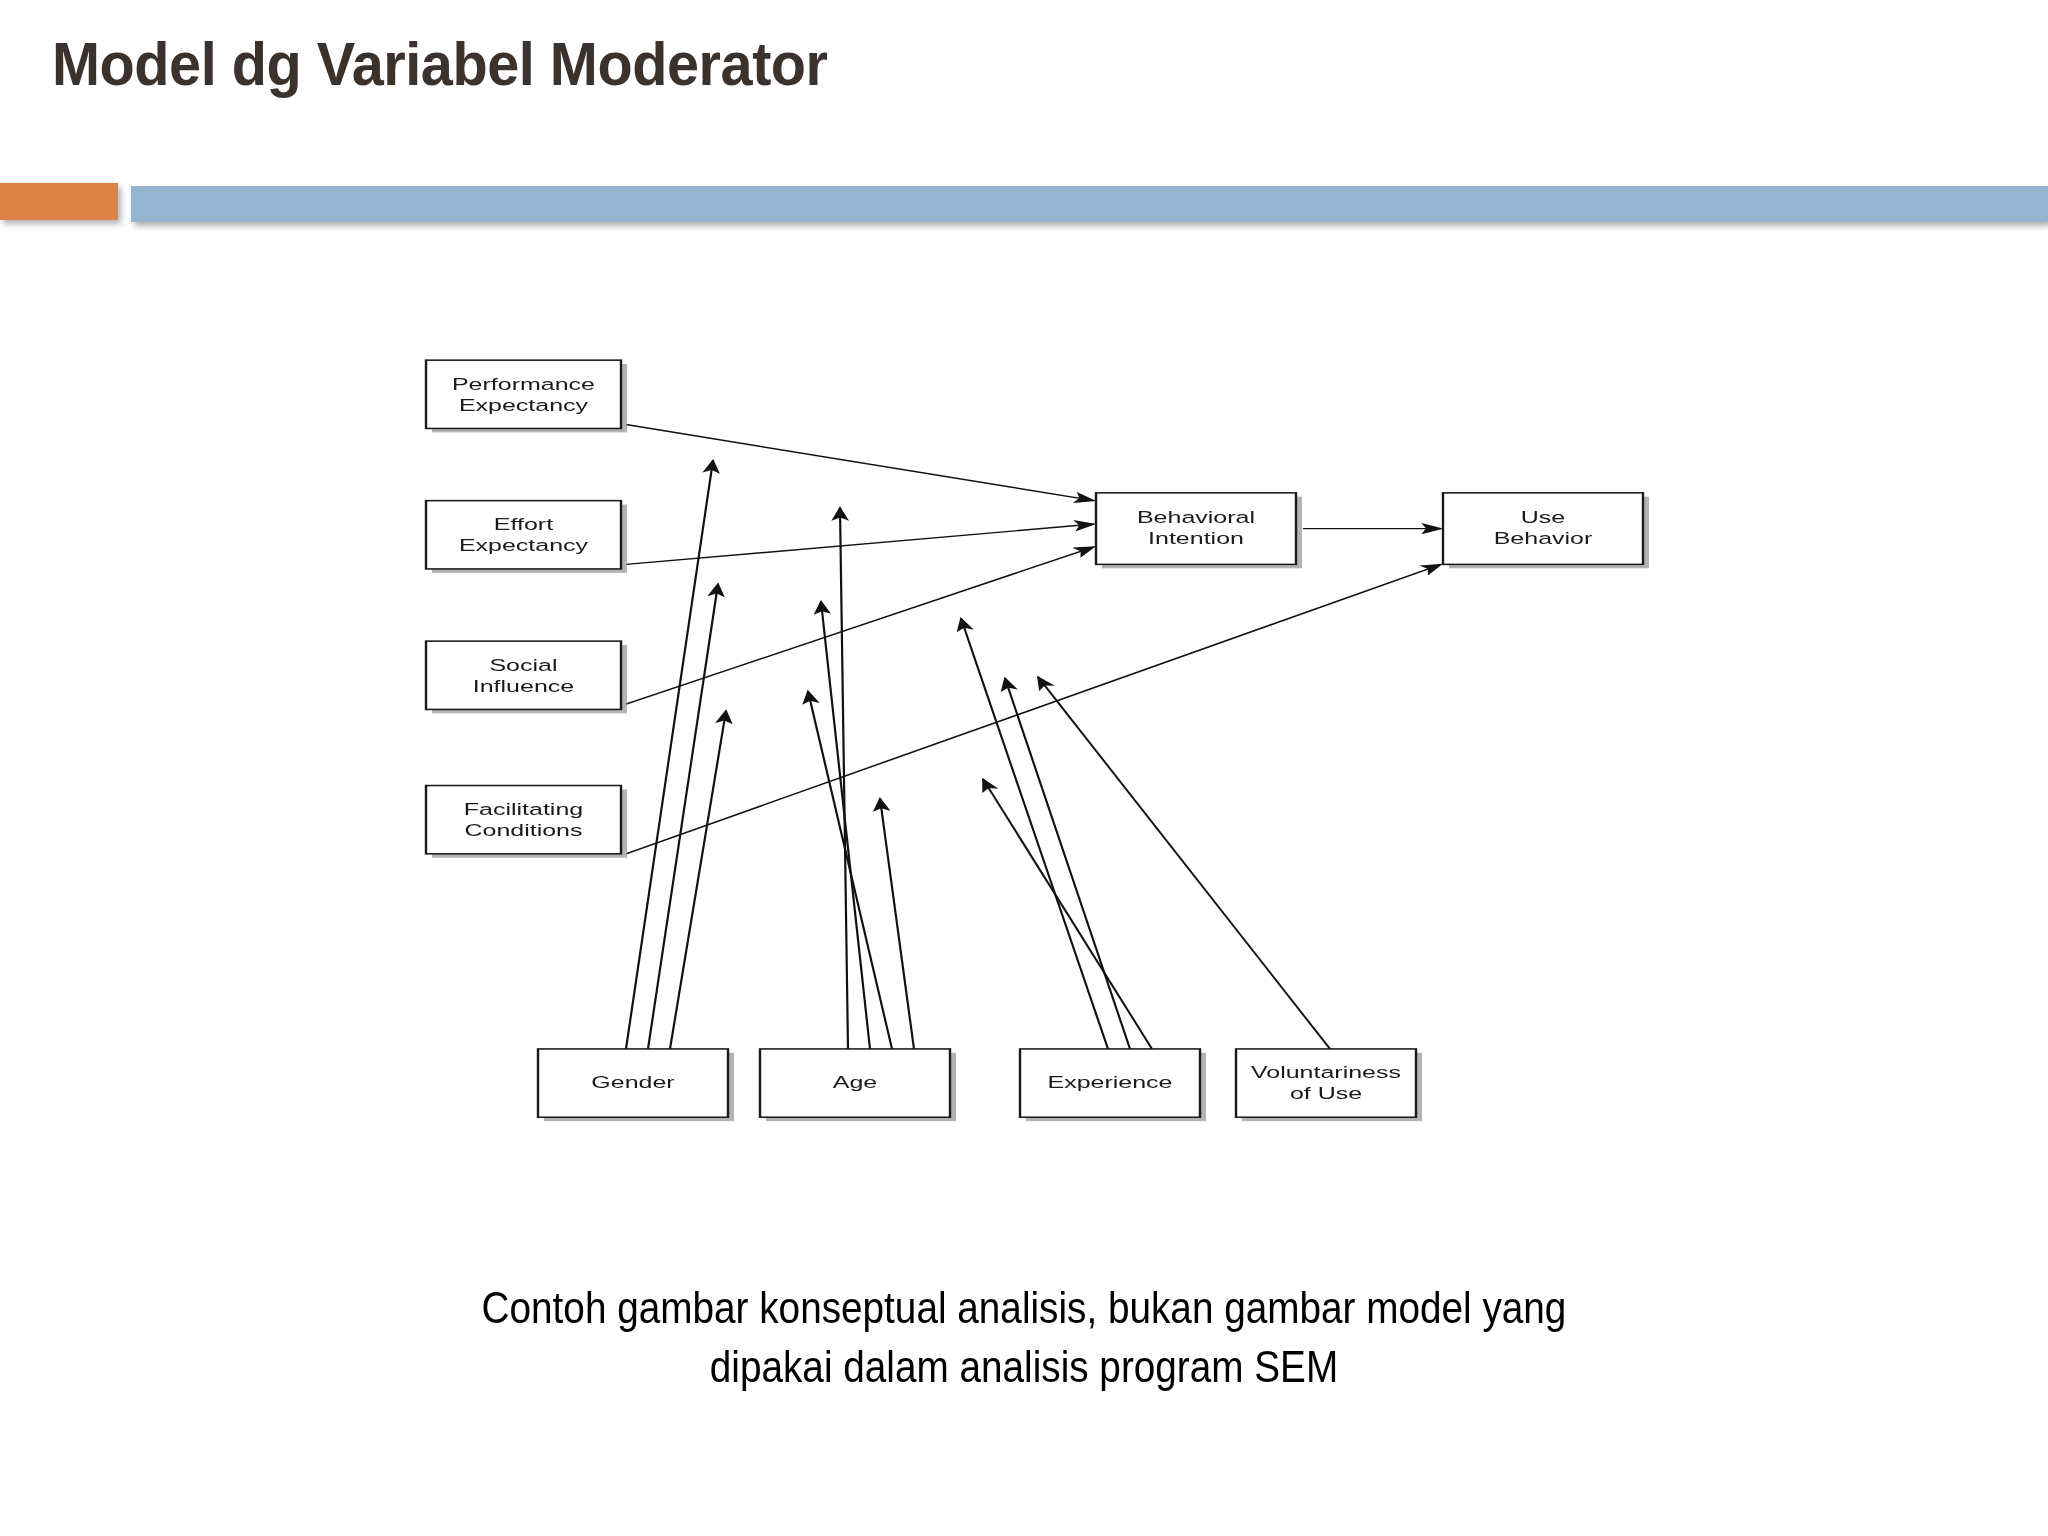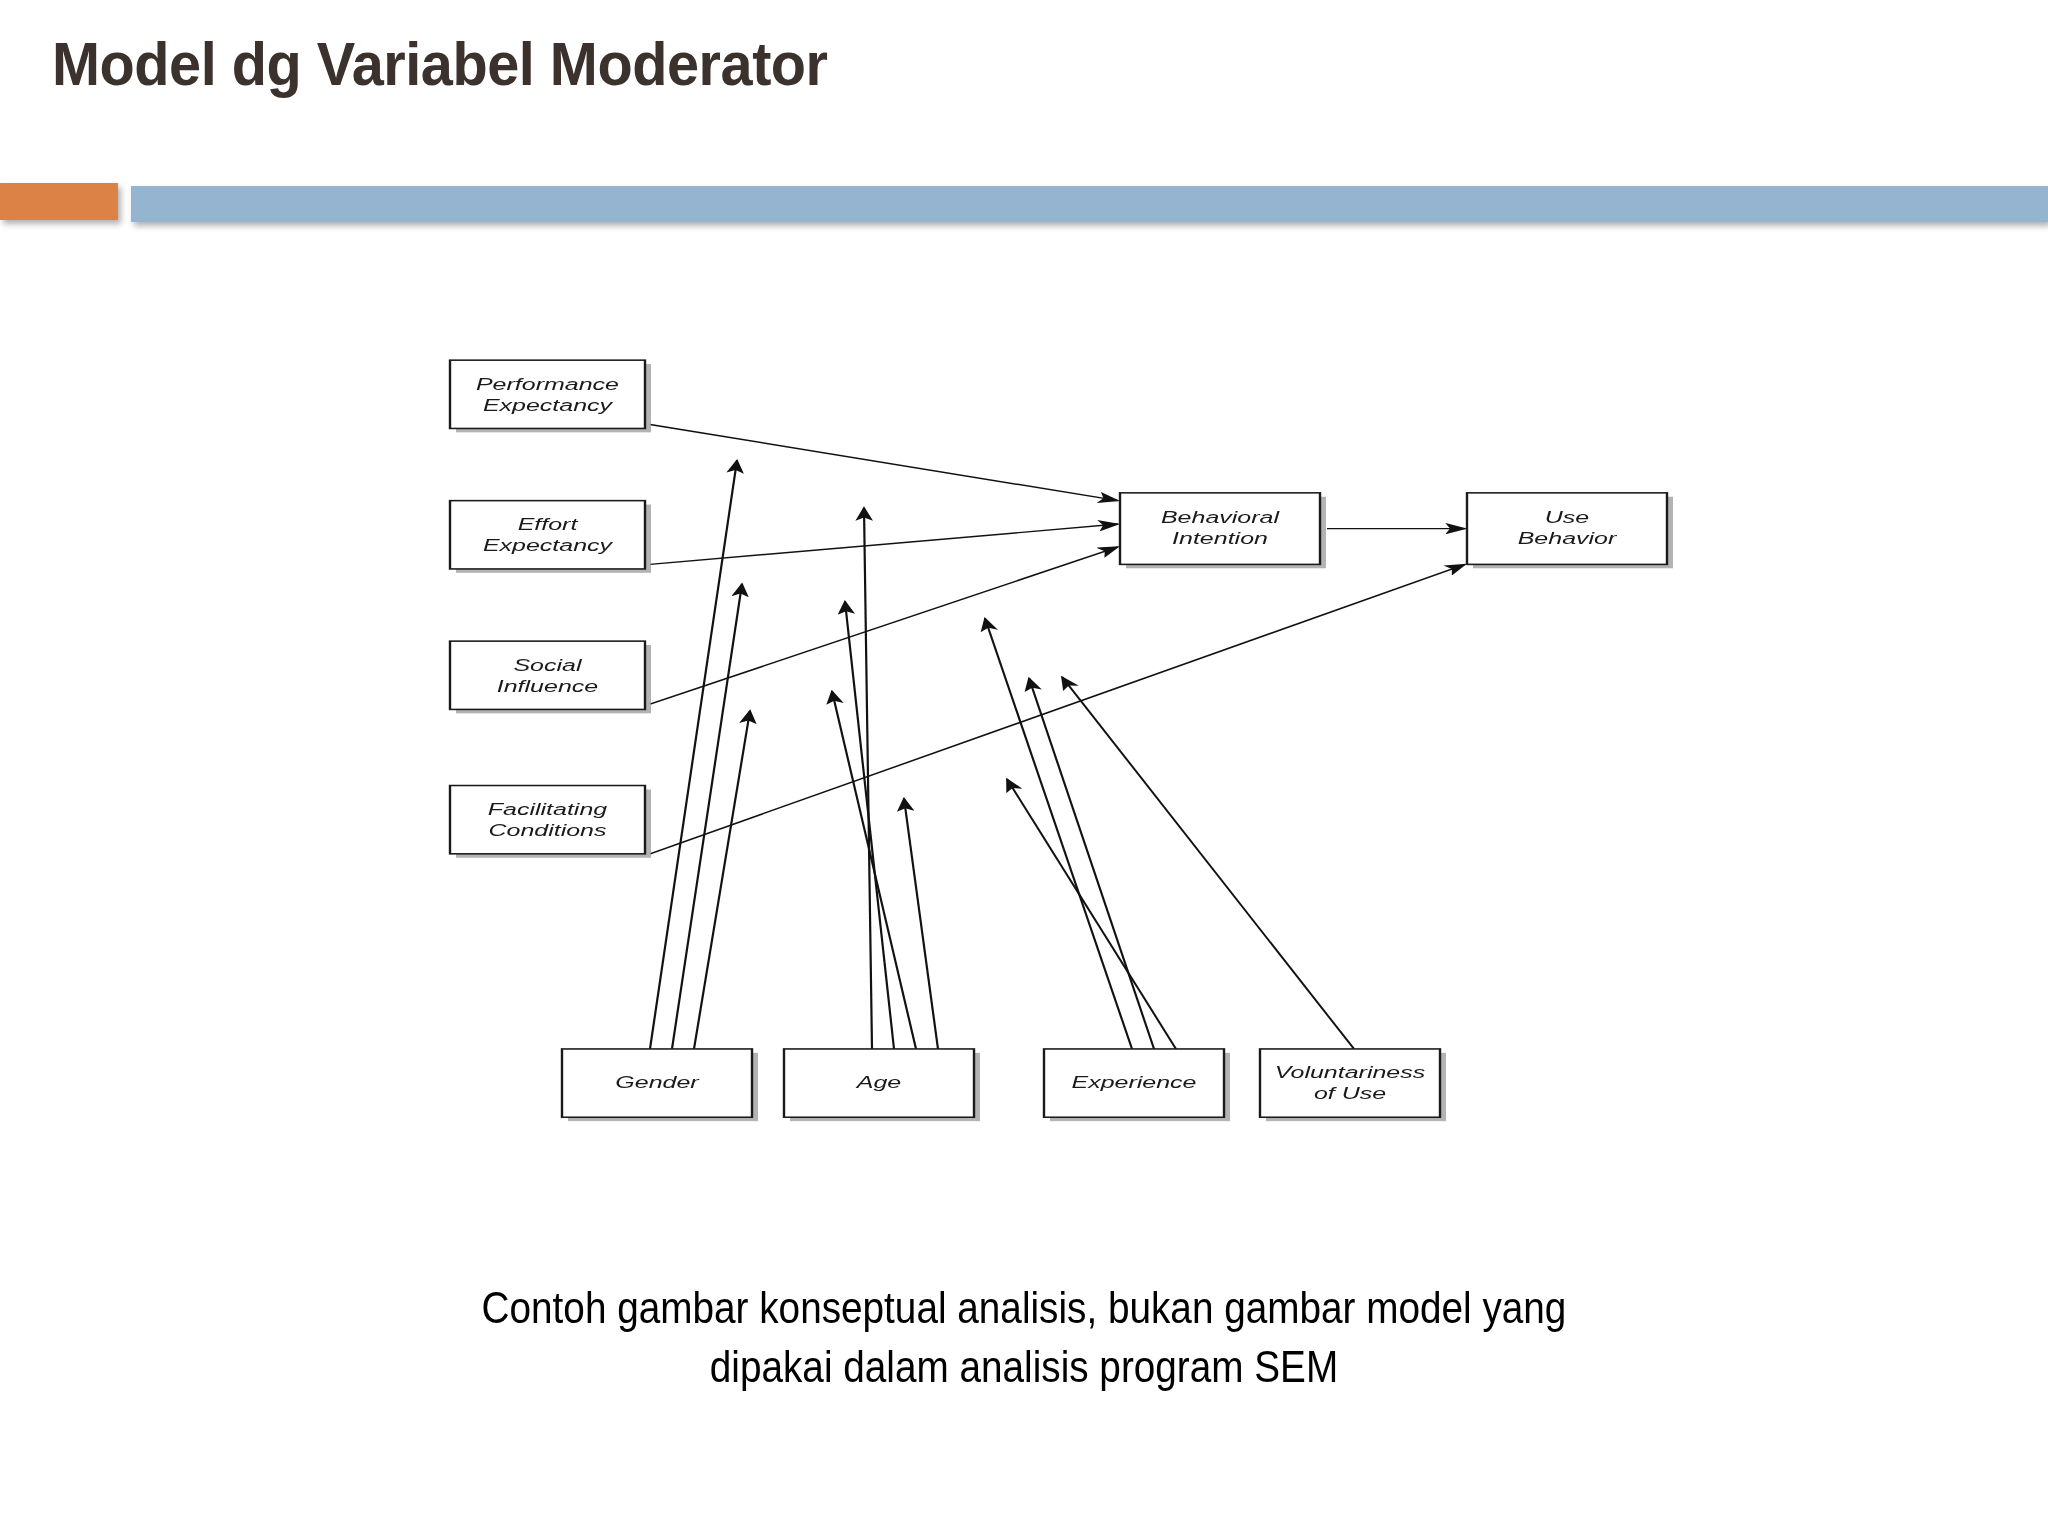--- a/index.html
+++ b/index.html
@@ -45,25 +45,24 @@
     top: 186px;
     width: 1917px;
     height: 36px;
     background: #94b4d0;
     box-shadow: 3px 4px 6px rgba(0,0,0,0.30);
   }
 
   
   #diagram-figure {
     position: absolute;
-    left: 432px;
+    left: 408px;
     top: 340px;
     width: 1300px;
     height: 800px;
-    font-style: italic;
   }
   #diagram-svg { display: block; width: 1300px; height: 800px; }
 
   .node-box {
     fill: #ffffff;
     stroke: #1a1a1a;
     stroke-width: 2.4;
   }
   .node-shadow {
     fill: #9a9a9a;

